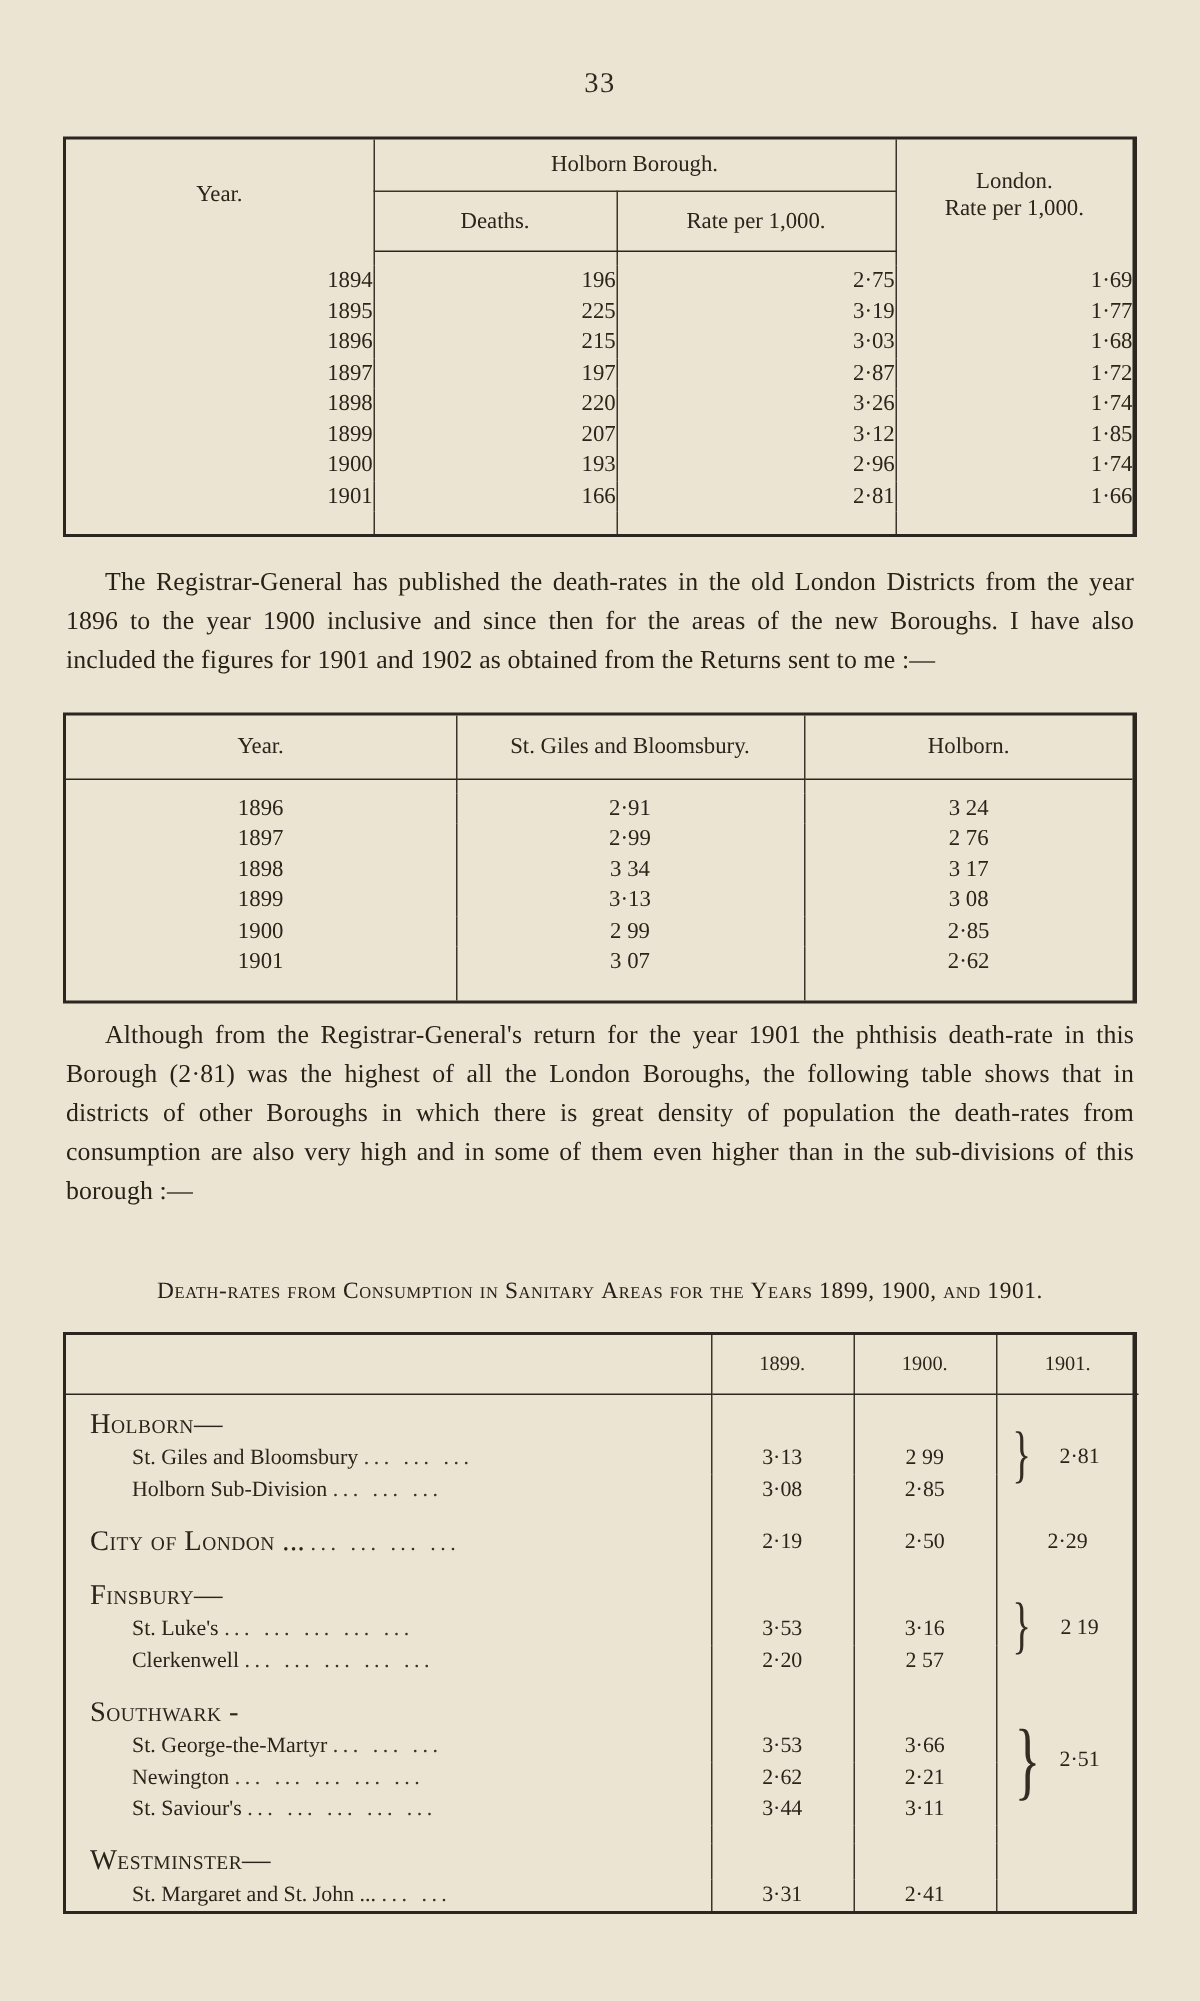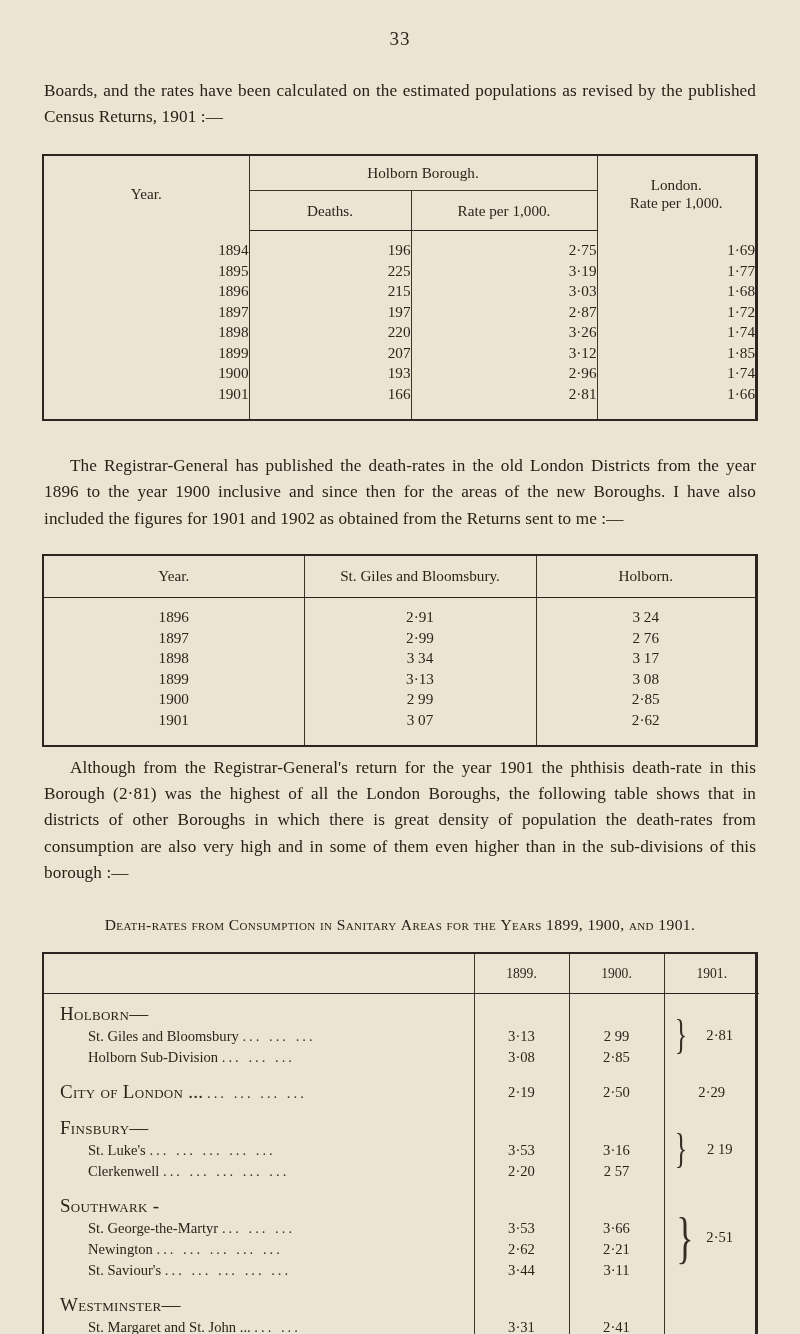--- a/index.html
+++ b/index.html
@@ -12,21 +12,21 @@
     background: #ece4d2;
     font-family: "Liberation Serif", "DejaVu Serif", serif;
     color: #241f18;
     position: relative;
     overflow: hidden;
   }
   .page {
     position: relative;
     width: 800px;
     height: 1334px;
-    padding: 0;
+    padding: 17px;
     box-sizing: border-box;
   }
   .page-number {
     text-align: center;
     font-size: 19px;
     letter-spacing: 1px;
     padding-top: 28px;
     color: #2e281f;
   }
 
@@ -35,21 +35,21 @@
     width: 712px;
     font-size: 17.2px;
     line-height: 1.52;
     text-align: justify;
     color: #272118;
     letter-spacing: 0.1px;
   }
   .indent { text-indent: 26px; }
 
   .para-intro { margin-top: 28px; }
-  .para-mid   { margin-top: 32px; }
+  .para-mid   { margin-top: 17px; }
   .para-third { margin-top: 8px; }
 
   
   table.doc {
     border-collapse: collapse;
     font-size: 15.2px;
     color: #2a241b;
     background: transparent;
   }
   table.doc td, table.doc th {
@@ -107,21 +107,21 @@
   #table2 .hdr { height: 42px; }
   #table2 .rowline td { border-bottom: 1.8px solid #2b2720; }
   #table2 .data td { height: 20.5px; line-height: 20.5px; }
   #table2 .spacer-top td { height: 9px; }
   #table2 .spacer-bot td { height: 15px; }
 
   
   .section-title {
     text-align: center;
     font-size: 15.6px;
-    margin-top: 30px;
+    margin-top: 44px;
     letter-spacing: 0.4px;
     color: #262018;
   }
   .smallcaps {
     font-variant: small-caps;
     text-transform: lowercase;
   }
   .sc-first { text-transform: none; }
 
   #table3-wrap { width: 716px; margin: 18px auto 0; }
@@ -176,21 +176,20 @@
     padding-left: 16px;
   }
 </style>
 </head>
 <body>
 
 <div class="page">
 
   <div class="page-number">33</div>
 
-  <p class="body-text para-intro">Boards, and the rates have been calculated on the estimated populations as revised by the published Census Returns, 1901 :—</p>
 
   <div class="tbl-wrap" id="table1-wrap">
     <div class="outer">
       <table class="doc" id="table1">
         <colgroup>
           <col class="c-year">
             <col class="c-deaths">
             <col class="c-rate">
             <col class="c-london">
         </colgroup>

